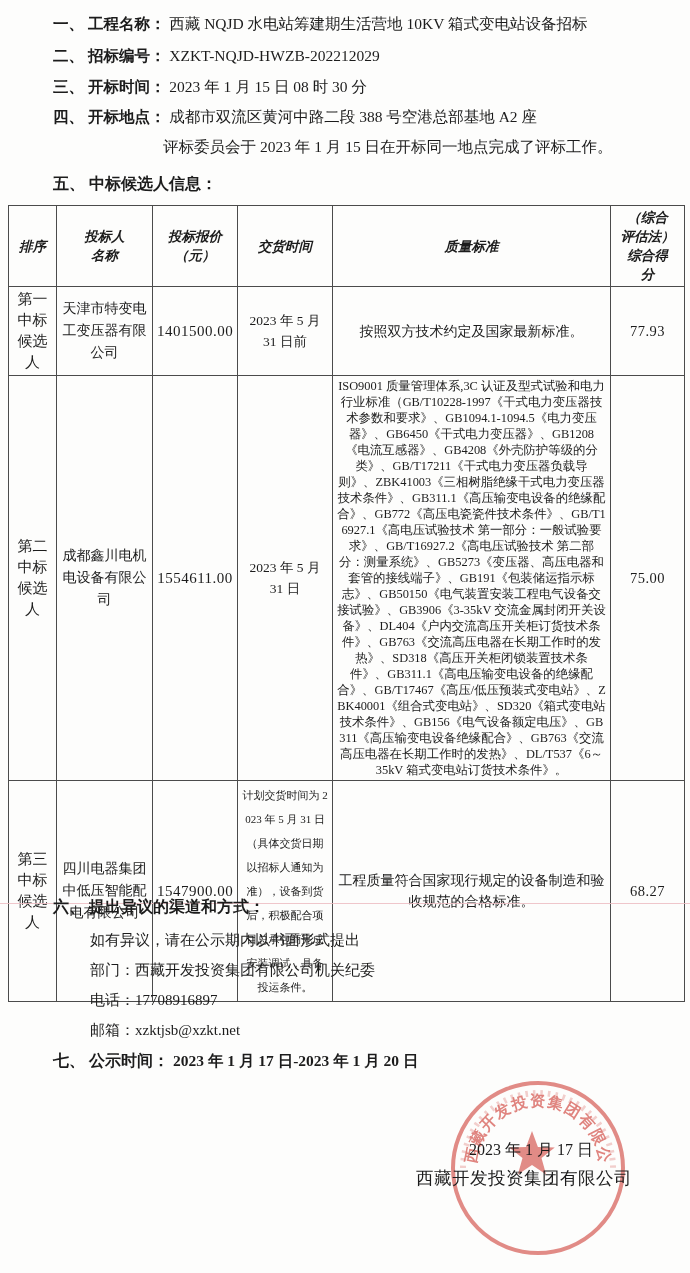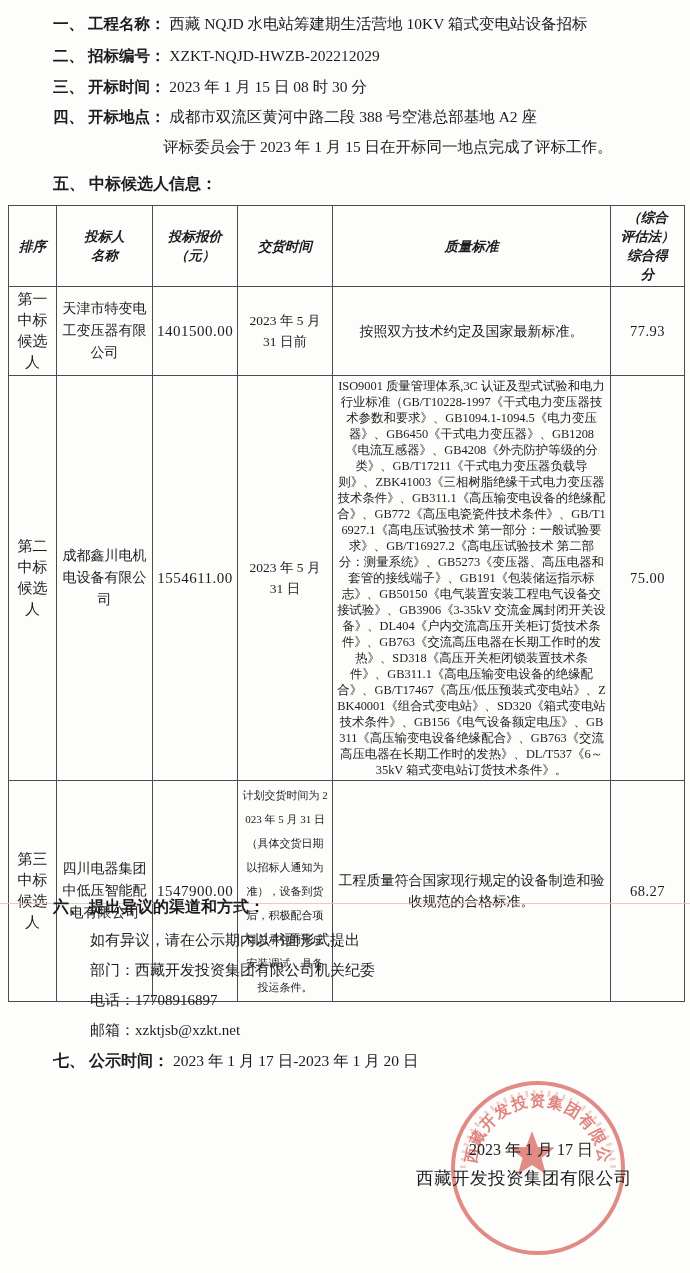--- a/index.html
+++ b/index.html
@@ -5,21 +5,21 @@
   html,body{margin:0;padding:0;}
   body{
     width:690px;height:1273px;position:relative;background:#fdfdfc;
     font-family:"Liberation Serif","DejaVu Serif",serif;color:#1c1c1c;
     overflow:hidden;
   }
   .h-item{position:absolute;left:53px;font-size:15.5px;line-height:20px;white-space:nowrap;}
   .h-index,.h-label{font-weight:bold;}
   .h-note{position:absolute;left:163px;font-size:15.5px;line-height:20px;white-space:nowrap;}
   .sec-title{position:absolute;left:53px;font-weight:bold;font-size:16px;line-height:20px;white-space:nowrap;}
-  .sec-title .h-value{font-weight:normal;}
+  .sec-title .h-value{font-weight:bold;}
 
   table.bids{
     position:absolute;left:8px;top:205px;width:676px;
     border-collapse:collapse;table-layout:fixed;background:transparent;
   }
   table.bids th,table.bids td{
     border:1px solid #4b4b4b;text-align:center;vertical-align:middle;
     padding:2px 4px;overflow:hidden;
   }
   table.bids thead th{

